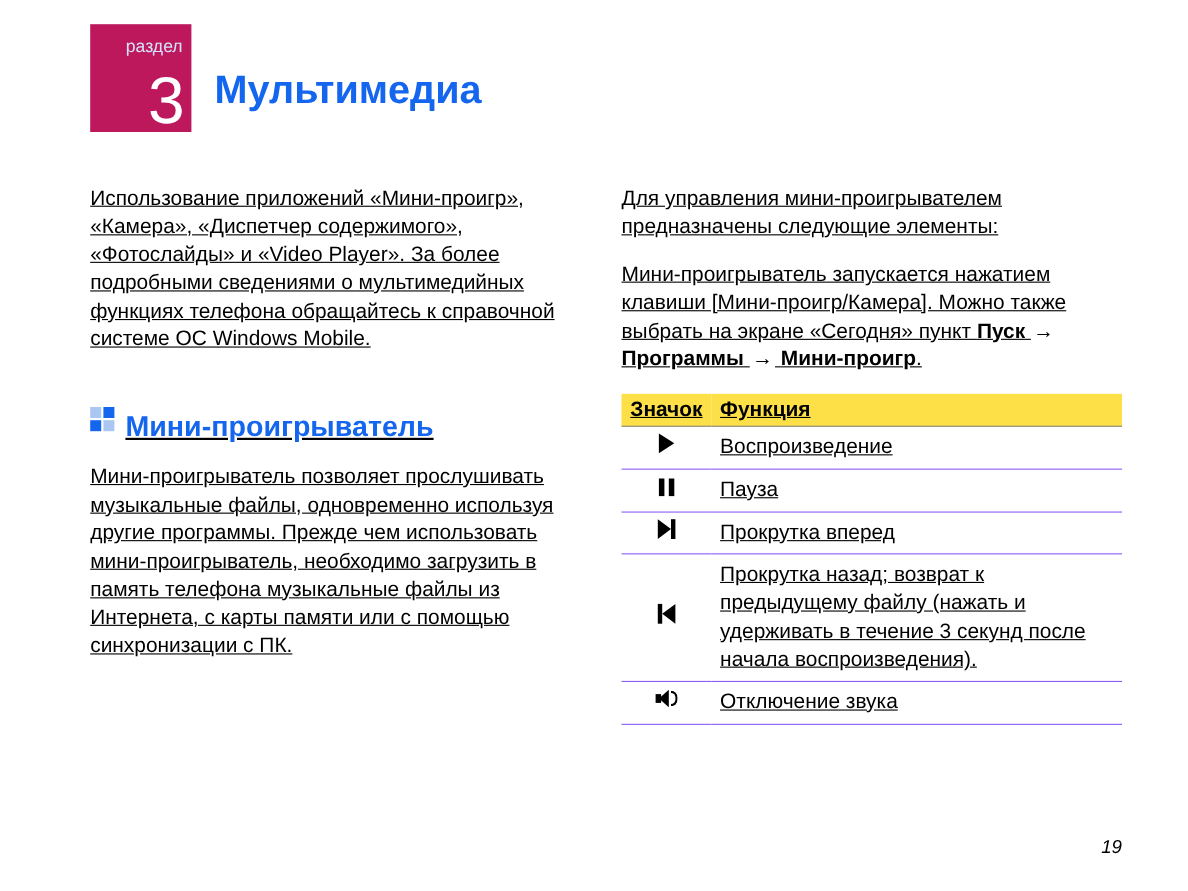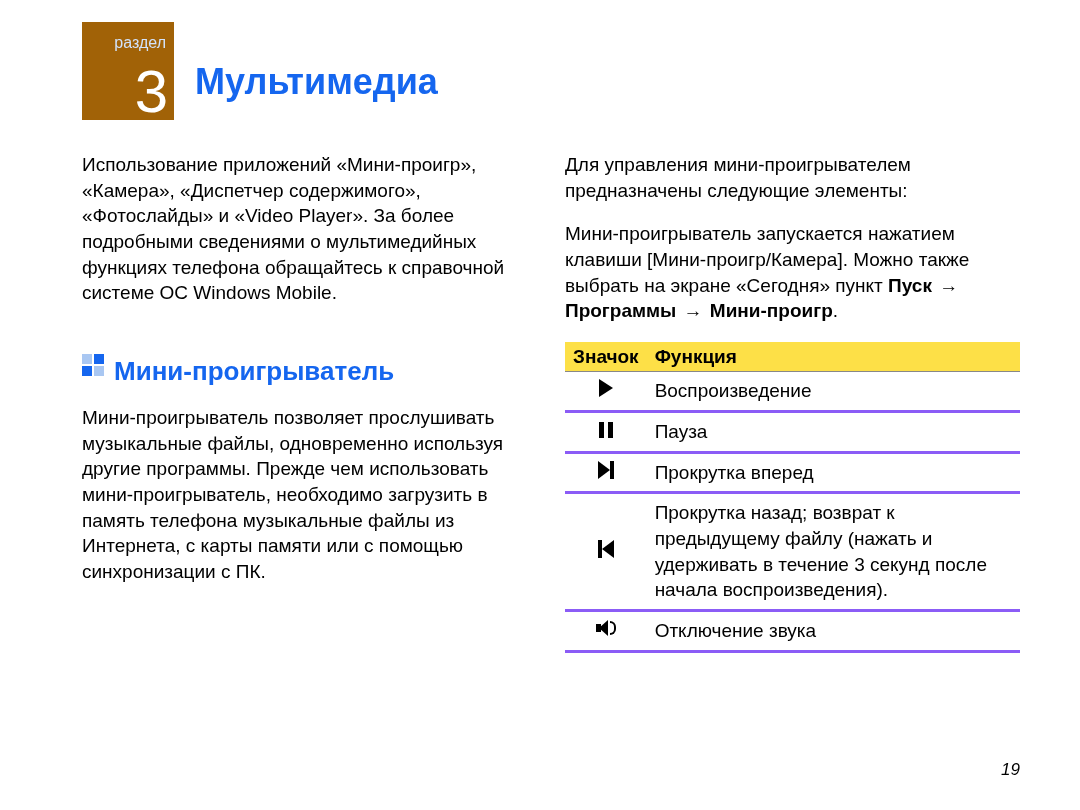--- a/index.html
+++ b/index.html
@@ -18,21 +18,21 @@
     width: 1080px;
     height: 810px;
     box-sizing: border-box;
   }
   .section-badge {
     position: absolute;
     left: 82px;
     top: 22px;
     width: 92px;
     height: 98px;
-    background: #a16207;
+    background: #be185d;
     color: #fff;
     box-sizing: border-box;
   }
   .section-badge .label {
     position: absolute;
     top: 10px;
     left: 0;
     right: 8px;
     text-align: right;
     font-size: 16px;
@@ -50,24 +50,25 @@
     position: absolute;
     left: 195px;
     top: 58px;
     font-size: 36px;
     font-weight: bold;
     color: #1566ef;
   }
   .columns {
     position: absolute;
     left: 82px;
-    top: 152px;
+    top: 168px;
     right: 60px;
     display: flex;
     gap: 28px;
+    text-decoration: underline;
   }
   .col {
     flex: 1 1 0;
     min-width: 0;
   }
   .para {
     margin: 0 0 18px 0;
   }
   .subsection {
     margin-top: 48px;
@@ -103,21 +104,21 @@
   }
   table.controls th {
     background: #fde047;
     font-weight: bold;
     text-align: left;
     padding: 2px 8px;
     border: none;
     font-size: 19px;
   }
   table.controls td {
-    border-bottom: 3px solid #8b5cf6;
+    border-bottom: 1px solid #8b5cf6;
     padding: 6px 8px;
     vertical-align: top;
   }
   table.controls tr.header-row th { border-bottom: 1px solid #888; }
   table.controls td.icon-cell {
     width: 60px;
     text-align: center;
     vertical-align: middle;
   }
   .page-number {

